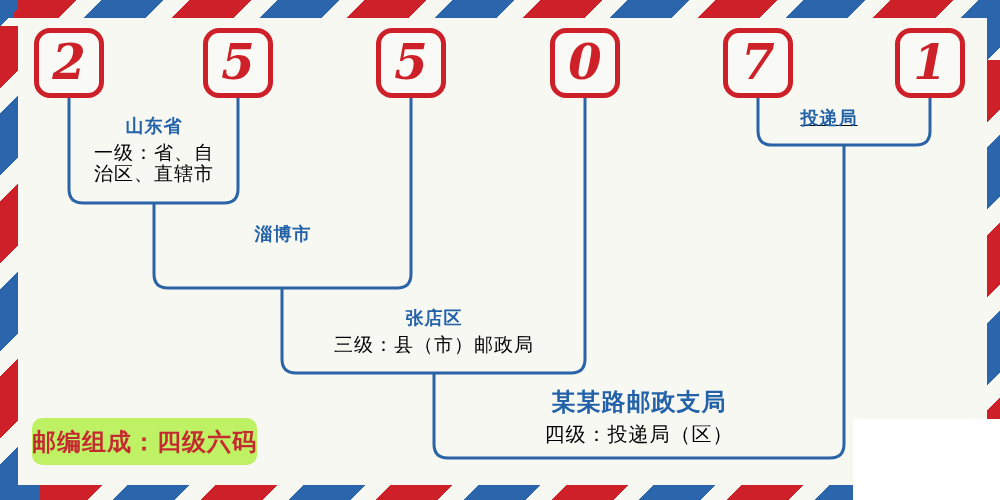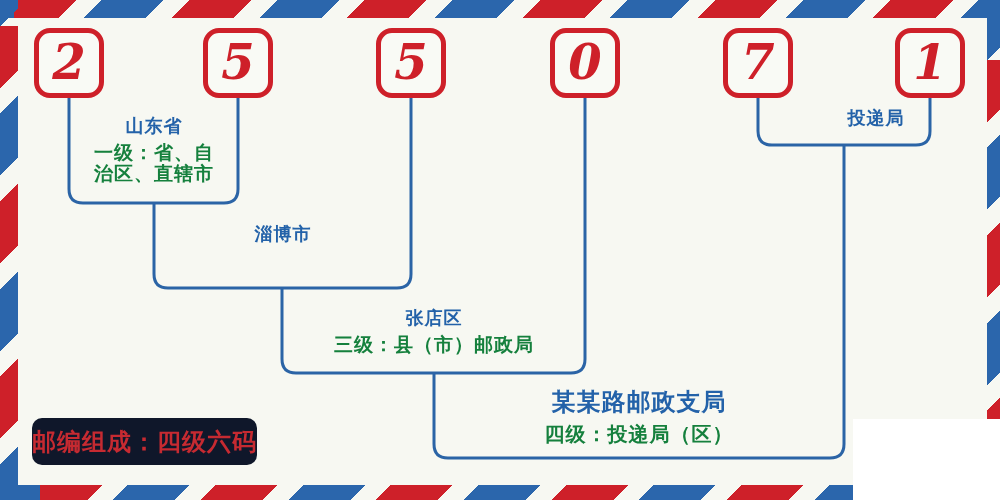--- a/index.html
+++ b/index.html
@@ -61,42 +61,42 @@
   
   .label-group { position: absolute; text-align: center; z-index: 3; }
   .label-name {
     font-weight: bold;
     color: #2362a9;
     font-size: 18px;
     line-height: 28px;
     letter-spacing: 1px;
   }
   .label-desc {
-    font-weight: bold;
-    color: #15803d;
+    font-weight: normal;
+    color: #000000;
     font-size: 19px;
     line-height: 21px;
     letter-spacing: 1px;
     margin-top: 2px;
   }
   .g1 { left: 64px;  top: 112px; width: 180px; }
   .g2 { left: 154px; top: 220px; width: 258px; }
   .g3 { left: 283px; top: 304px; width: 302px; text-align: center; }
   .g4 { left: 434px; top: 388px; width: 410px; }
   .g4 .label-desc { margin-top: 8px; }
-  .g5 { left: 790px; top: 104px; width: 172px; }
+  .g5 { left: 743px; top: 104px; width: 172px; text-decoration: underline; }
 
   
   .badge {
     position: absolute;
     left: 32px;
     top: 418px;
     width: 225px;
     height: 47px;
-    background: #0f172a;
+    background: #bef264;
     border-radius: 10px;
     display: flex;
     align-items: center;
     justify-content: center;
     z-index: 3;
   }
   .badge-text {
     font-weight: bold;
     color: #c62a31;
     font-size: 24px;

